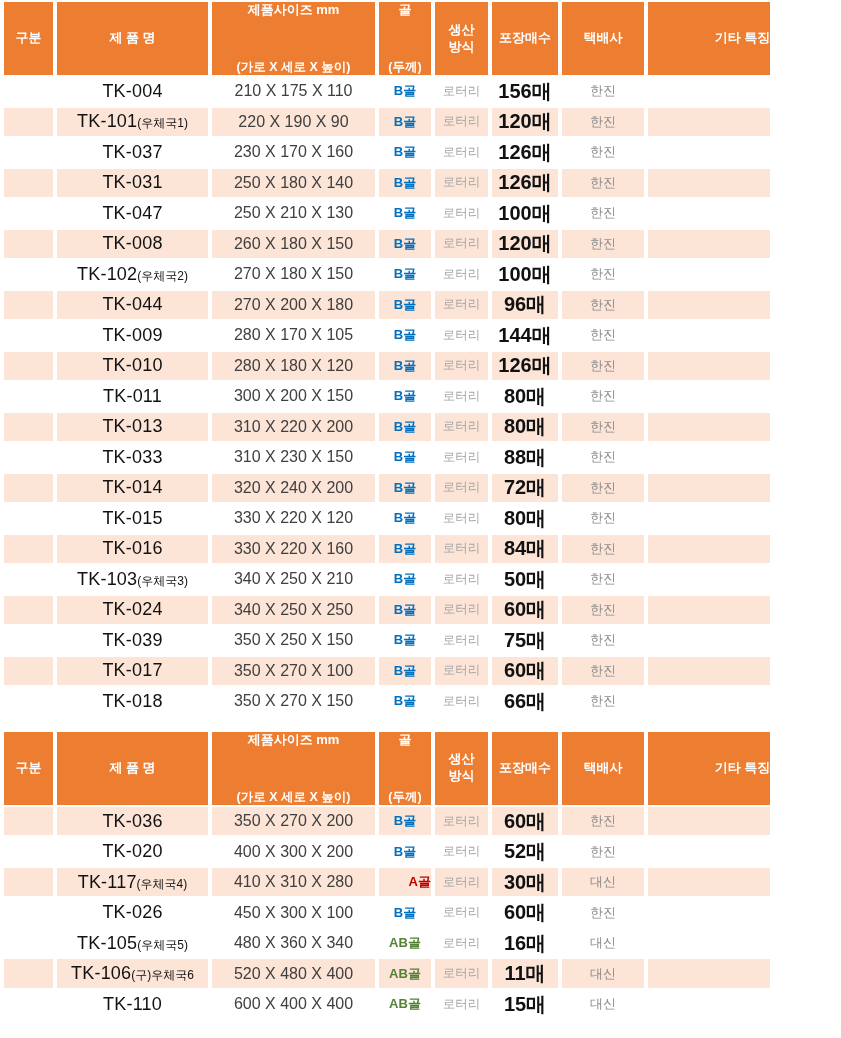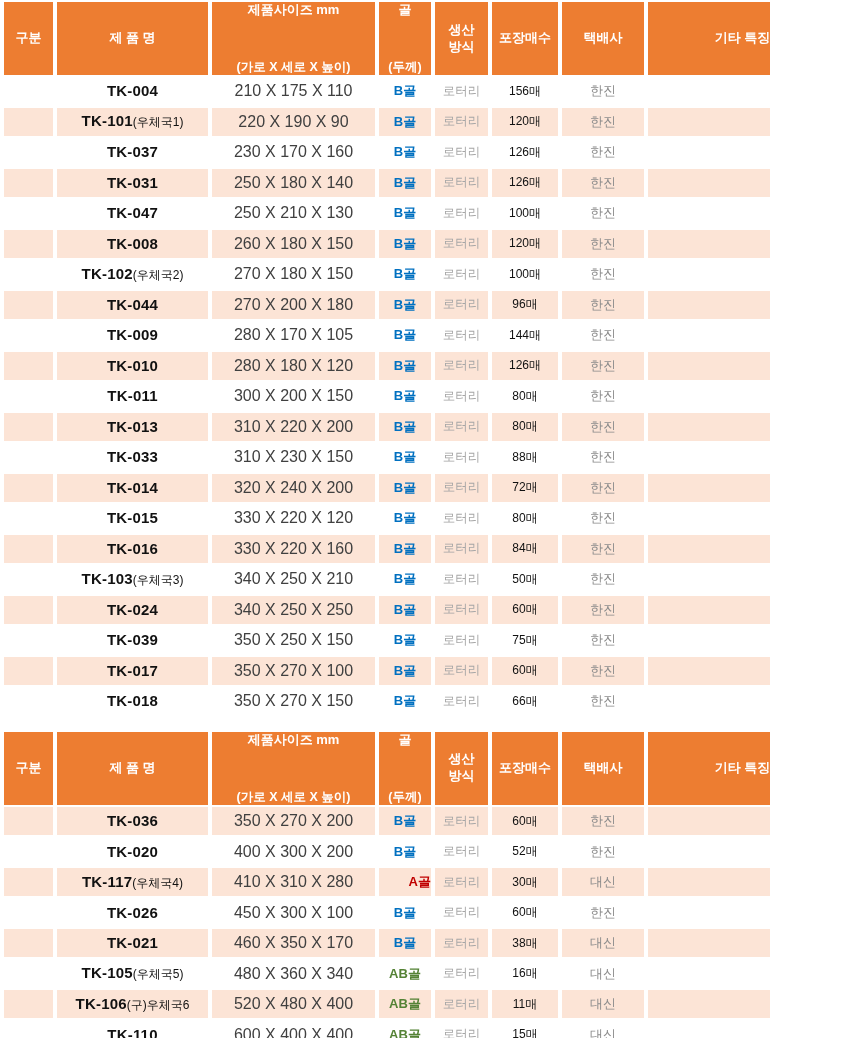--- a/index.html
+++ b/index.html
@@ -33,26 +33,26 @@
   }
   table.spec td {
     text-align: center;
     vertical-align: middle;
     height: 28.5px;
     padding: 0;
     background: #ffffff;
   }
   table.spec tr.pink td { background: var(--row-alt-bg); }
   .hdr-sub { font-size: 12.5px; font-weight: bold; margin-top: 40px; }
-  .name    { font-size: 15px; font-weight: bold; color: var(--product-text); letter-spacing: 0.2px; text-align: right; }
+  .name    { font-size: 18px; font-weight: normal; color: var(--product-text); letter-spacing: 0.2px; text-align: right; }
   .suffix  { font-size: 12px; font-weight: normal; color: var(--product-text); }
   .size    { font-size: 16px; color: var(--size-text); }
   .flute   { font-size: 13px; font-weight: bold; }
   .method  { font-size: 12.5px; color: var(--method-text); }
-  .qty     { font-size: 12px; font-weight: normal; color: var(--qty-text); margin-top: 38px; }
+  .qty     { font-size: 20px; font-weight: bold; color: var(--qty-text); margin-top: 38px; }
   .carrier { font-size: 13px; color: var(--carrier-text); }
   #table2-wrap { margin-top: 12px; }
 </style>
 </head>
 <body>
 
 <div id="page">
 
   <div id="table1-wrap">
     <table class="spec">
@@ -419,32 +419,20 @@
     <td>
       <span class="name">TK-026</span><span class="suffix"></span>
     </td>
     <td class="size">450 X 300 X 100</td>
     <td class="flute" style="color: rgb(0, 112, 192);">B골</td>
     <td class="method">로터리</td>
     <td class="qty">60매</td>
     <td class="carrier">한진</td>
     <td></td>
   </tr>
-          <tr class="pink">
-    <td></td>
-    <td>
-      <span class="name">TK-021</span><span class="suffix"></span>
-    </td>
-    <td class="size">460 X 350 X 170</td>
-    <td class="flute" style="color: rgb(0, 112, 192);">B골</td>
-    <td class="method">로터리</td>
-    <td class="qty">38매</td>
-    <td class="carrier">대신</td>
-    <td></td>
-  </tr>
           <tr>
     <td></td>
     <td>
       <span class="name">TK-105</span><span class="suffix">(우체국5)</span>
     </td>
     <td class="size">480 X 360 X 340</td>
     <td class="flute" style="color: rgb(84, 130, 53);">AB골</td>
     <td class="method">로터리</td>
     <td class="qty">16매</td>
     <td class="carrier">대신</td>

